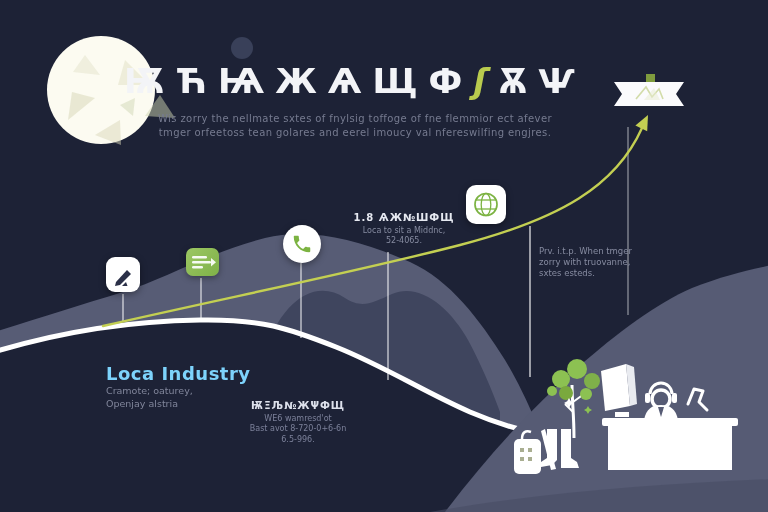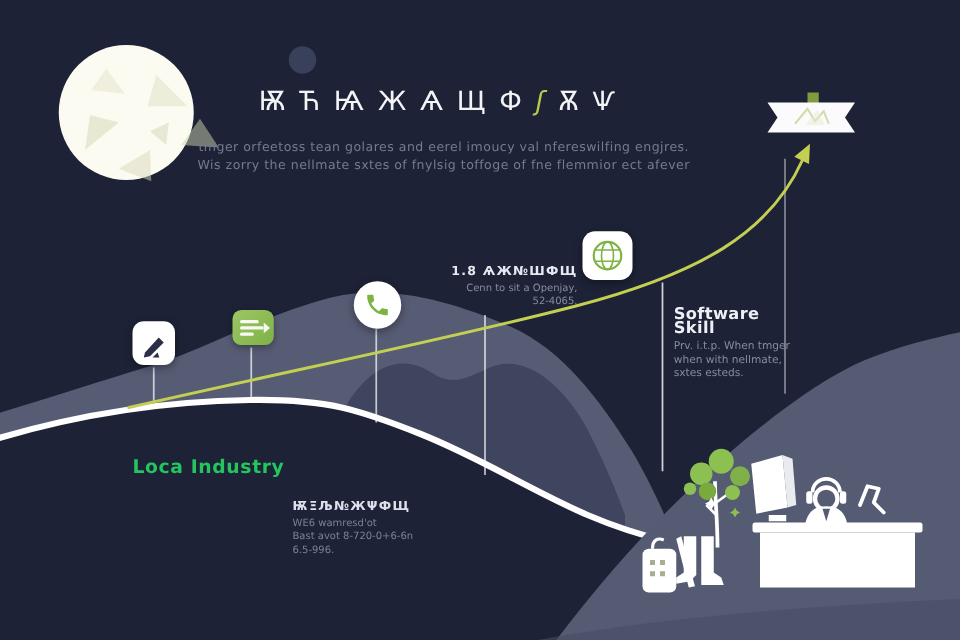--- a/index.html
+++ b/index.html
@@ -3,32 +3,32 @@
 <meta charset="utf-8">
 <style>
   html,body{margin:0;padding:0;background:#10141f;}
   .canvas{
     position:relative;width:768px;height:512px;overflow:hidden;
     background:#1d2236;font-family:"DejaVu Sans","Liberation Sans",sans-serif;
   }
   .scene{position:absolute;left:0;top:0;width:768px;height:512px;}
   
   .title-block{position:absolute;left:110px;top:60px;width:490px;text-align:center;}
-  .title{font-size:21px;font-weight:400;color:#f3f4f7;letter-spacing:11px;line-height:42px;white-space:nowrap;}
+  .title{font-size:34px;font-weight:700;color:#f3f4f7;letter-spacing:11px;line-height:42px;white-space:nowrap;}
   .title .accent{color:#b9cb4e;font-style:italic;}
   .subtitle{margin-top:10px;font-size:10px;color:#767b90;line-height:14px;letter-spacing:.4px;font-weight:500;}
   .ms-text{position:absolute;color:#868ba0;}
   .ms-text .h{font-weight:bold;color:#e6e9f1;}
-  .phone-text{left:346px;top:213px;width:116px;text-align:right;font-size:8px;line-height:10px;}
+  .phone-text{left:346px;top:213px;width:116px;text-align:center;font-size:8px;line-height:10px;}
   .phone-text .h{font-size:10px;letter-spacing:1px;margin-bottom:3px;}
   .sw-text{left:539px;top:246px;width:94px;text-align:left;font-size:8.5px;line-height:11px;}
   .sw-text .h{font-size:13px;color:#edeff5;margin-bottom:4px;letter-spacing:.3px;}
   .loca-text{left:106px;top:367px;width:170px;text-align:left;font-size:9.5px;line-height:13px;color:#81869b;}
-  .loca-text .h{font-size:15px;color:#22c55e;margin-bottom:4px;letter-spacing:.5px;}
-  .pv-text{left:234px;top:401px;width:128px;font-size:8px;line-height:10.5px;color:#7c819a;}
+  .loca-text .h{font-size:18px;color:#7dd3fc;margin-bottom:4px;letter-spacing:.5px;}
+  .pv-text{left:234px;top:401px;width:128px;text-align:center;font-size:8px;line-height:10.5px;color:#7c819a;}
   .pv-text .h{font-size:10px;color:#dde1ec;letter-spacing:1px;margin-bottom:2px;}
   
   .card{position:absolute;background:#ffffff;display:flex;align-items:center;justify-content:center;
         box-shadow:0 2px 7px rgba(0,0,0,.38);}
   .card-pencil{left:106px;top:257px;width:34px;height:35px;border-radius:9px;}
   .card-message{left:186px;top:248px;width:33px;height:28px;border-radius:7px;
         background:linear-gradient(135deg,#9cc763,#7fb148);box-shadow:0 2px 6px rgba(0,0,0,.35);}
   .card-phone{left:283px;top:225px;width:38px;height:38px;border-radius:50%;}
   .card-globe{left:466px;top:185px;width:40px;height:39px;border-radius:10px;}
 </style>
@@ -134,22 +134,22 @@
       <rect x="602" y="418" width="136" height="8" rx="2"></rect>
       <rect x="608" y="426" width="124" height="44"></rect>
     </g>
   </svg>
 
   <div class="title-block">
     <div class="title">
       <span>ѬЋѨЖѦЩФ</span><span class="accent">ʃ</span><span>ѪѰ</span>
     </div>
     <div class="subtitle">
+      <div>Wis zorry the nellmate sxtes of fnylsig toffoge of fne flemmior ect afever</div>
       <div>tmger orfeetoss tean golares and eerel imoucy val nfereswilfing engjres.</div>
-      <div>Wis zorry the nellmate sxtes of fnylsig toffoge of fne flemmior ect afever</div>
     </div>
   </div>
 
   <div class="card card-pencil">
     <svg width="34" height="35" viewBox="0 0 34 35">
       <path d="M10 25 L21 13 L25 17 L14 28 L9 29 Z" fill="#2b3048"></path>
       <path d="M16 29 L20 25 L21.5 29 Z" fill="#2b3048"></path>
     </svg>
   </div>
 
@@ -176,33 +176,34 @@
         <circle cx="20" cy="19.5" r="11" stroke-width="1.7"></circle>
         <ellipse cx="20" cy="19.5" rx="4.8" ry="11" stroke-width="1.3"></ellipse>
         <line x1="9.8" y1="15" x2="30.2" y2="15" stroke-width="1.3"></line>
         <line x1="9.8" y1="24" x2="30.2" y2="24" stroke-width="1.3"></line>
       </g>
     </svg>
   </div>
 
   <div class="ms-text phone-text">
     <div class="h">1.8 ѦЖ№ШФЩ</div>
-    <div>Cenn to sit a Openjay,</div>
+    <div>Loca to sit a Middnc,</div>
     <div>52-4065.</div>
   </div>
 
   <div class="ms-text sw-text">
-    <div class="h">Software Skill</div>
     <div>Prv. i.t.p. When tmger</div>
-    <div>when with nellmate,</div>
+    <div>zorry with truovanne,</div>
     <div>sxtes esteds.</div>
   </div>
 
   <div class="ms-text loca-text">
     <div class="h">Loca Industry</div>
+    <div>Cramote; oaturey,</div>
+    <div>Openjay alstria</div>
   </div>
 
   <div class="ms-text pv-text">
     <div class="h">ѬΞЉ№ЖΨФЩ</div>
     <div>WE6 wamresd'ot</div>
     <div>Bast avot 8-720-0+6-6n</div>
     <div>6.5-996.</div>
   </div>
 
 </div>

